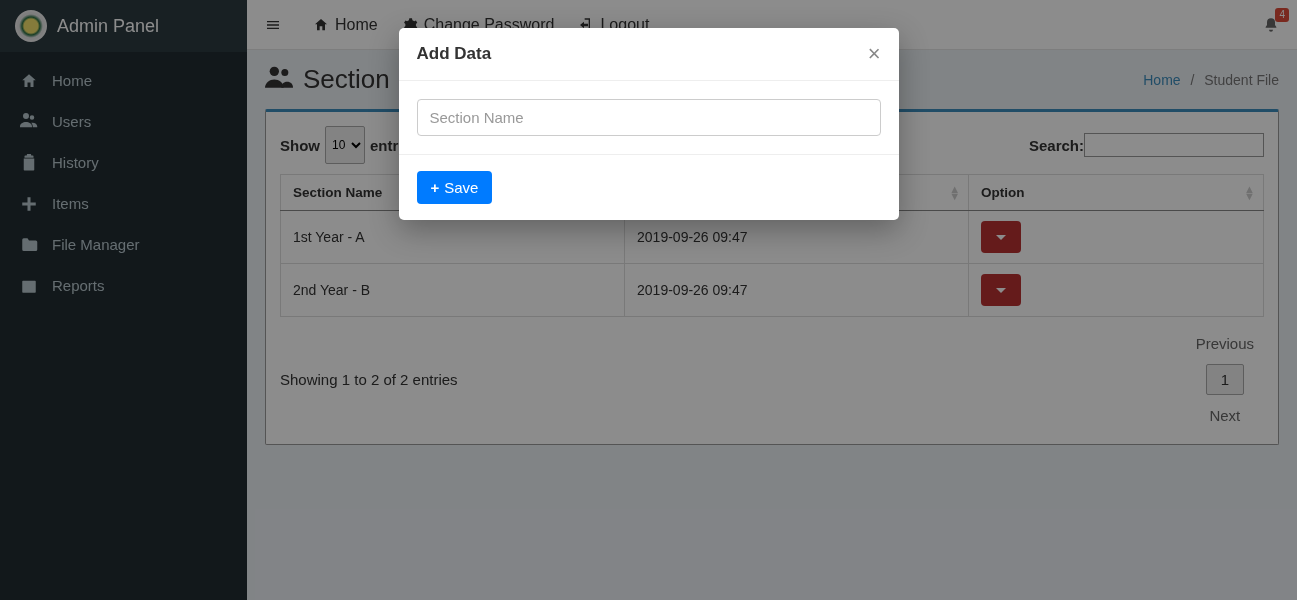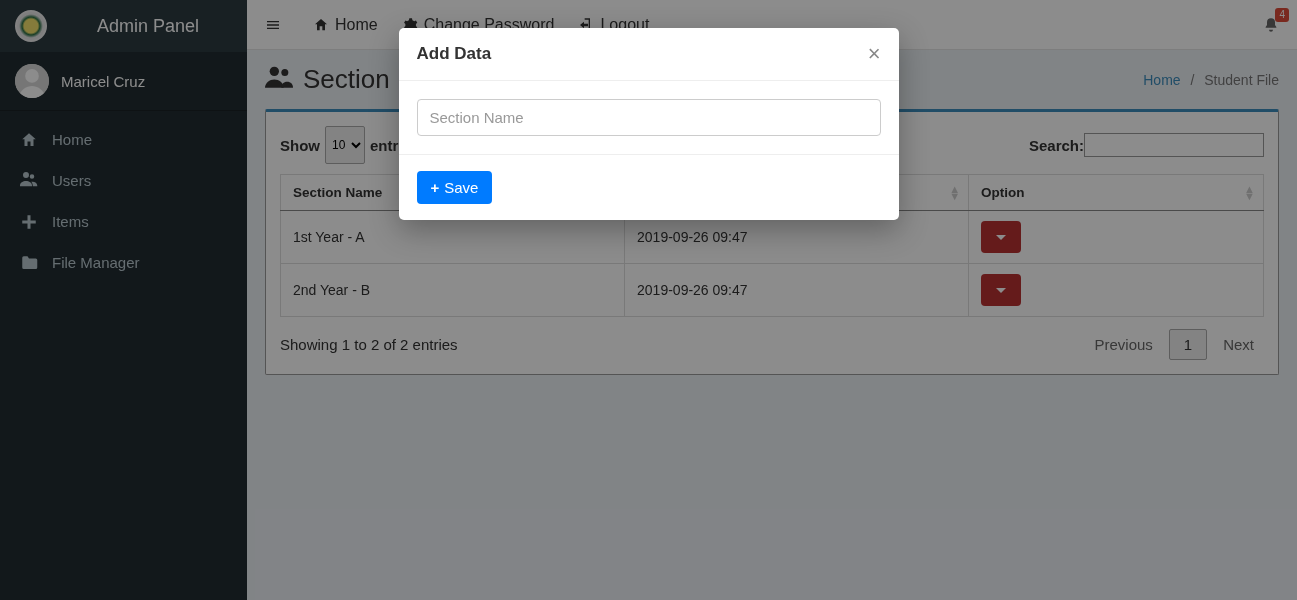--- a/index.html
+++ b/index.html
@@ -1,20 +1,20 @@
 <!DOCTYPE html>
 <html><head>
 <meta charset="utf-8">
 <style>
   * { box-sizing: border-box; }
   html, body { margin:0; padding:0; height:100%; font-family: "Segoe UI", "Source Sans Pro", Arial, sans-serif; color:#333; background:#ecf0f5; overflow:hidden; }
   .wrapper { display:flex; height:600px; width:1297px; position:relative; }
   
   .sidebar { width:247px; background:#222d32; color:#b8c7ce; flex-shrink:0; }
-  .brand { display:flex; align-items:center; padding:10px 15px; background:#2c3b41;gap:40px; }
+  .brand { display:flex; align-items:center; padding:10px 15px; background:#2c3b41; }
   .brand-logo { width:32px; height:32px; border-radius:50%; background:radial-gradient(#f3e06c 35%,#2d7147 45%,#e6e6e6 60%); margin-right:10px; flex-shrink:0; border:2px solid rgba(255,255,255,.3);}
   .brand-text { color:#fff; font-weight:400; font-size:18px; }
   .user-panel { display:flex; align-items:center; padding:12px 15px; border-bottom:1px solid #1a2226; }
   .user-avatar { width:34px; height:34px; border-radius:50%; background:#ccc; margin-right:12px; overflow:hidden; }
   .user-avatar svg{width:100%;height:100%;}
   .user-name { color:#fff; font-size:15px;}
   .sidebar-menu { list-style:none; padding:8px 0; margin:0;}
   .sidebar-menu li a { display:flex; align-items:center; padding:11px 18px; color:#b8c7ce; text-decoration:none; font-size:15px; cursor:pointer;}
   .menu-icon { width:22px; text-align:center; margin-right:12px; font-size:15px;}
   .mi svg{width:18px;height:18px;fill:#b8c7ce;vertical-align:middle;}
@@ -39,21 +39,21 @@
   .table-tools select{ border:1px solid #aaa; border-radius:2px; font-size:12px; padding:10px 2px;}
   .table-tools .right{ margin-left:auto; display:flex; align-items:center; }
   .table-tools .right input{ border:1px solid #999; width:180px; height:24px; padding:2px 4px;}
   table.data { width:100%; border-collapse:collapse; font-size:14px;}
   table.data th, table.data td{ border:1px solid #ddd; padding:10px 12px; text-align:left;}
   table.data th{ background:#fff; position:relative; font-weight:600; font-size:13.5px; border-bottom:1px solid #888;}
   table.data th .sorter{ position:absolute; right:8px; top:50%; transform:translateY(-50%); color:#ccc; font-size:11px; line-height:7px;}
   .btn-dd{ background:#b83232; color:#fff; border:none; border-radius:4px; width:40px; height:32px; cursor:pointer; display:inline-flex; align-items:center; justify-content:center;}
   .btn-dd .caret{display:inline-block;width:0;height:0;border-left:5px solid transparent;border-right:5px solid transparent;border-top:5px solid #fff;}
   .table-footer{ display:flex; align-items:center; margin-top:12px; font-size:15px;}
-  .pager{ margin-left:auto; display:flex; align-items:center; gap:6px;}
+  .pager{ margin-left:auto; display:flex; align-items:center; gap:6px;flex-direction:column;}
   .pager .pbtn{ color:#666; padding:6px 10px; cursor:pointer;}
   .pager .pnum{ border:1px solid #aaa; background:#eee; padding:6px 14px; border-radius:2px; cursor:pointer;}
   
   .overlay{ position:absolute; top:0; left:0; right:0; bottom:0; background:rgba(0,0,0,.45); display:block; }
   .modal{ position:absolute; top:28px; left:50%; transform:translateX(-50%); width:500px; background:#fff; border-radius:5px; box-shadow:0 10px 30px rgba(0,0,0,.3);}
   .modal-header{ padding:15px 18px; border-bottom:1px solid #eee; display:flex; align-items:center;}
   .modal-header h3{ margin:0; font-size:17px; font-weight:600;text-align:right;}
   .modal-close{ margin-left:auto; color:#888; font-size:22px; cursor:pointer; line-height:1;}
   .modal-body{ padding:18px;}
   .modal-body input[type=text]{ width:100%; padding:9px 12px; font-size:15px; border:1px solid #ccc; border-radius:4px; color:#555;}
@@ -65,61 +65,67 @@
 </style>
 </head>
 <body>
 <div class="wrapper">
 
   <aside class="sidebar">
     <div class="brand">
       <span class="brand-logo"></span>
       <span class="brand-text">Admin Panel</span>
     </div>
-    <div class="user-panel">
-      <span class="user-avatar">
-        <svg viewBox="0 0 40 40">
-            <rect width="40" height="40" fill="#d8d8d8"></rect>
-            <circle cx="20" cy="14" r="8" fill="#fff"></circle>
-            <path d="M4 40c2-10 10-14 16-14s14 4 16 14" fill="#fff"></path>
-          </svg>
-      </span>
-      <span class="user-name">Maricel Cruz</span>
-    </div>
     <ul class="sidebar-menu" id="sidebar-menu">
         <li>
           <a>
             <span class="menu-icon mi"><svg viewBox="0 0 24 24">
                 <path d="M12 3l9 8h-3v9h-4v-6h-4v6H6v-9H3z"></path>
               </svg></span>
             <span>Home</span>
           </a>
         </li>
         <li>
           <a>
             <span class="menu-icon mi"><svg viewBox="0 0 24 24">
                 <path d="M8 8a4 4 0 100-8 4 4 0 000 8zm8 1a3 3 0 100-6 3 3 0 000 6zM0 18c0-4 4-6 8-6s8 2 8 6v1H0zm17-5c3 0 6 2 6 5v1h-6v-1c0-2-.8-3.7-2.1-5 .7-.1 1.4-.1 2.1 0z"></path>
               </svg></span>
             <span>Users</span>
           </a>
         </li>
         <li>
           <a>
             <span class="menu-icon mi"><svg viewBox="0 0 24 24">
+                <path d="M7 2h2a3 3 0 016 0h2a1 1 0 011 1v2H6V3a1 1 0 011-1zM5 6h14v15a1 1 0 01-1 1H6a1 1 0 01-1-1z"></path>
+              </svg></span>
+            <span>History</span>
+          </a>
+        </li>
+        <li>
+          <a>
+            <span class="menu-icon mi"><svg viewBox="0 0 24 24">
                 <path d="M10 3h4v7h7v4h-7v7h-4v-7H3v-4h7z"></path>
               </svg></span>
             <span>Items</span>
           </a>
         </li>
         <li>
           <a>
             <span class="menu-icon mi"><svg viewBox="0 0 24 24">
                 <path d="M3 5a2 2 0 012-2h5l2 3h9a2 2 0 012 2v10a2 2 0 01-2 2H5a2 2 0 01-2-2z"></path>
               </svg></span>
             <span>File Manager</span>
+          </a>
+        </li>
+        <li>
+          <a>
+            <span class="menu-icon mi"><svg viewBox="0 0 24 24">
+                <path d="M6 2v3M18 2v3M3 8h18M4 5h16a1 1 0 011 1v14a1 1 0 01-1 1H4a1 1 0 01-1-1V6a1 1 0 011-1zM7 12h3v3H7zm5 0h3v3h-3z"></path>
+              </svg></span>
+            <span>Reports</span>
           </a>
         </li>
       </ul>
   </aside>
 
   <div class="content-wrapper">
 
     <div class="topnav">
       <span class="burger">
         <svg class="icon16" viewBox="0 0 24 24">

